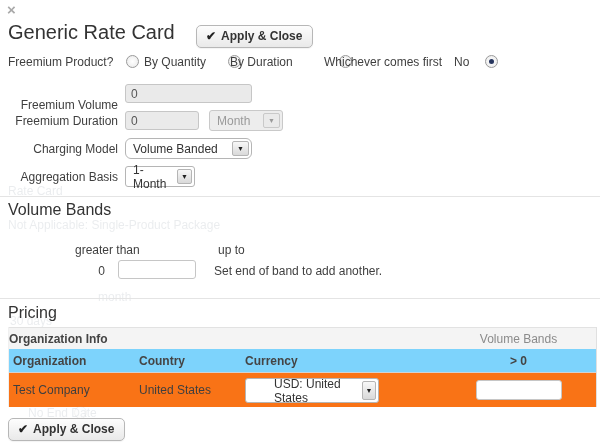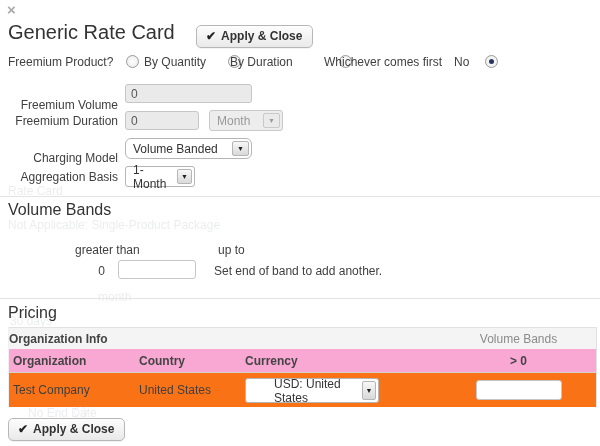--- a/index.html
+++ b/index.html
@@ -61,21 +61,21 @@
 
   .hr { left:0; right:0; height:0; border-top:1px solid #e4e4e4; width:600px; }
   .h2 { font-size:16px; color:#333; }
 
   .ghost { color:#5a6b7d; opacity:.12; pointer-events:none; }
 
   
   .tbl { left:8px; top:327px; width:589px; border-right:1px solid #e0e0e0; border-left:1px solid #f0f0f0; }
   .trow { display:flex; align-items:center; }
   .t-group { background:#f4f4f4; border-top:1px solid #e2e2e2; height:22px; font-size:12px; }
-  .t-sub   { background:#f9a8d4; height:24px; border-bottom:1px solid #d2d2d2; font-weight:bold; color:#444; }
+  .t-sub   { background:#7dd3fc; height:24px; border-bottom:1px solid #d2d2d2; font-weight:bold; color:#444; }
   .t-data  { height:34px; background:#f97316; }
   .c1 { width:130px; padding-left:4px; }
   .c2 { width:106px; }
   .c3 { width:196px; }
   .c4 { width:155px; text-align:center; }
   .g-org { width:432px; text-align:left; font-weight:bold; color:#444; }
   .g-bands { width:155px; text-align:center; color:#8b8b8b; }
   .t-data .c1, .t-data .c2 { color:#3f3f3f; }
   .price-input { width:86px; height:20px; }
 </style>
@@ -109,21 +109,21 @@
 
   
   <span class="abs form-label" style="left:6px; top:114px;">Freemium Duration</span>
   <input class="abs tinput disabled" style="left: 125px; top: 111px; width: 74px;" disabled="" value="0">
   <span class="abs sel disabled" style="left:209px; top:110px; width:74px;">
     <span>Month</span>
     <span class="arrow">▼</span>
   </span>
 
   
-  <span class="abs form-label" style="left:6px; top:151px;">Charging Model</span>
+  <span class="abs form-label" style="left:6px; top:142px;">Charging Model</span>
   <span class="abs sel" style="left:125px; top:138px; width:127px;border-radius:6px;">
     <span>Volume Banded</span>
     <span class="arrow">▼</span>
   </span>
 
   
   <span class="abs form-label" style="left:6px; top:170px;">Aggregation Basis</span>
   <span class="abs sel" style="left:125px; top:166px; width:70px;">
     <span>1-Month</span>
     <span class="arrow">▼</span>

